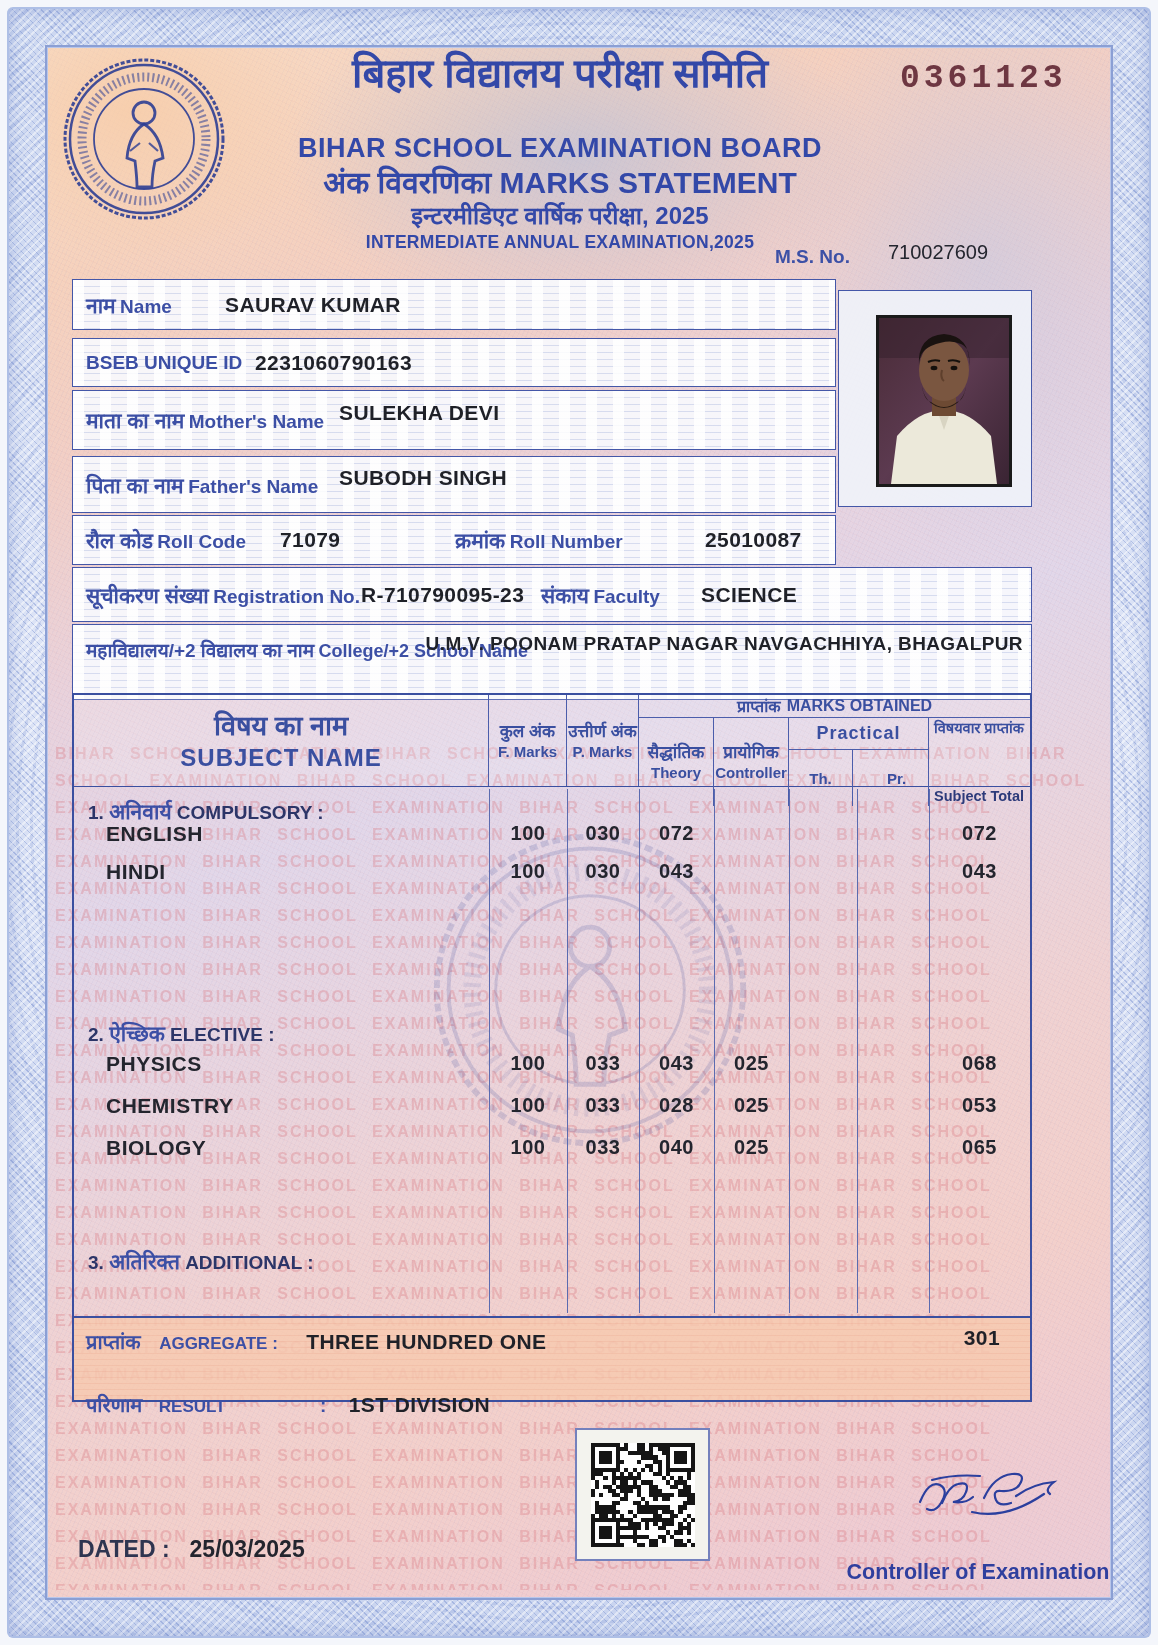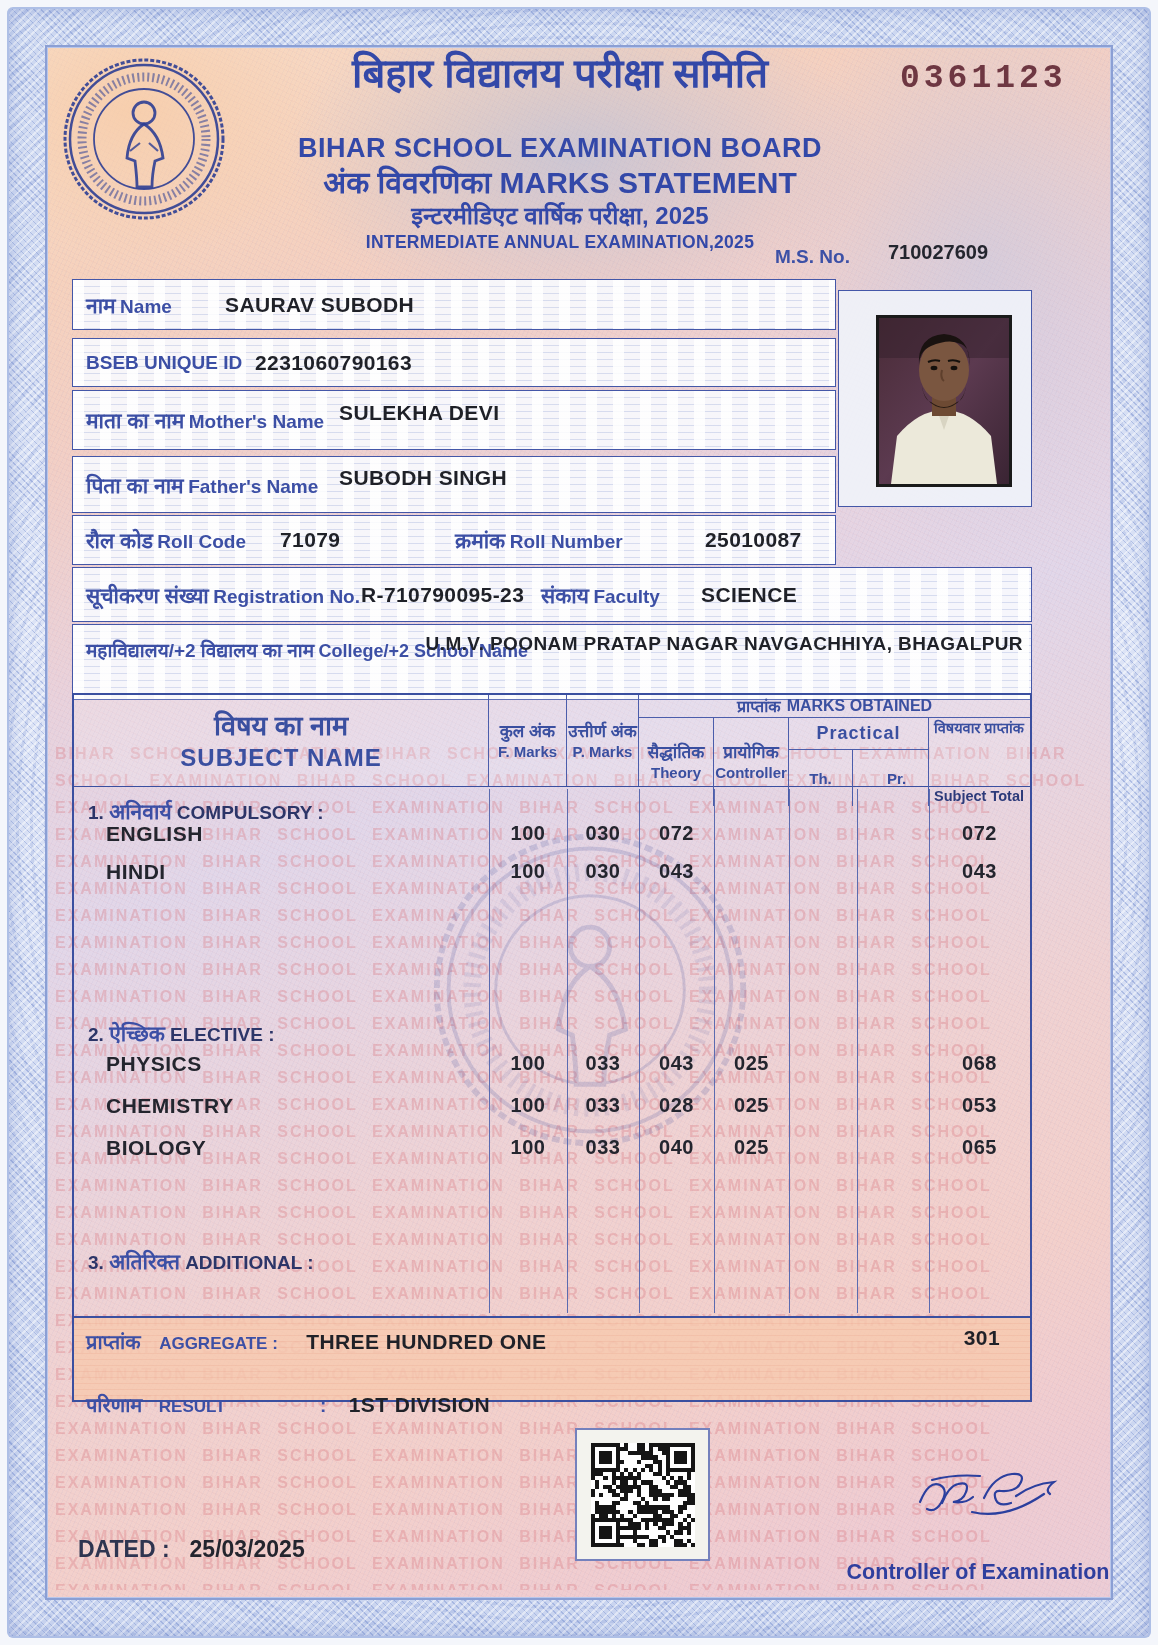--- a/index.html
+++ b/index.html
@@ -41,21 +41,21 @@
   .logo { left:60px; top:55px; width:168px; height:168px; }
   .titles { left:235px; top:48px; width:650px; text-align:center; color:#3348a8; }
   .t1 { font-size:40px; font-weight:700; line-height:50px; }
   .t2 { font-size:27px; font-weight:700; line-height:33px; letter-spacing:.5px;margin-top:34px; }
   .t3 { font-size:30px; font-weight:700; line-height:36px; }
   .t4 { font-size:24px; font-weight:700; line-height:30px; }
   .t5 { font-size:17.5px; font-weight:700; line-height:22px; letter-spacing:.3px; }
   .serial { left:900px; top:60px; font-family:"Liberation Mono", monospace;
     font-size:33px; font-weight:700; color:#6e3742; letter-spacing:4px; }
   .msno { left:775px; top:246px; font-size:19px; font-weight:700; color:#3c50a6; }
-  .msval { left:888px; top:241px; font-size:20px; font-weight:700; color:#23252e; }
+  .msval { left:888px; top:241px; font-size:20px; font-weight:400; color:#23252e; }
 
   
   .frow { position:absolute; z-index:2; left:72px; border:1.5px solid #4457a8;
     background:
       repeating-linear-gradient(90deg, rgba(255,255,255,.85) 0 11px, rgba(0,0,0,0) 11px 27px),
       repeating-linear-gradient(180deg, rgba(0,0,0,0) 0 6px, rgba(140,158,210,.30) 6px 7px),
       rgba(247,249,253,.93);
     display:flex; align-items:center; }
   .frow .pad { position:absolute; left:13px; white-space:nowrap; }
   .hi { color:#3c4fa5; font-weight:700; font-size:21px; }
@@ -160,21 +160,21 @@
 
   <div class="z serial">0361123</div>
   <div class="z msno">M.S. No.</div>
   <div class="z msval">710027609</div>
 
   <div class="frow" style="top:279px;width:764px;height:51px;">
     <span class="pad">
       <span class="hi">नाम</span>
       <span class="en">Name</span>
     </span>
-    <span class="abs val" style="left:152px;">SAURAV SUBODH</span>
+    <span class="abs val" style="left:152px;">SAURAV KUMAR</span>
   </div>
 
   <div class="frow" style="top:338px;width:764px;height:49px;">
     <span class="pad en">BSEB UNIQUE ID</span>
     <span class="abs val" style="left:182px;">2231060790163</span>
   </div>
 
   <div class="frow" style="top:390px;width:764px;height:60px;">
     <span class="pad">
       <span class="hi">माता का नाम</span>

